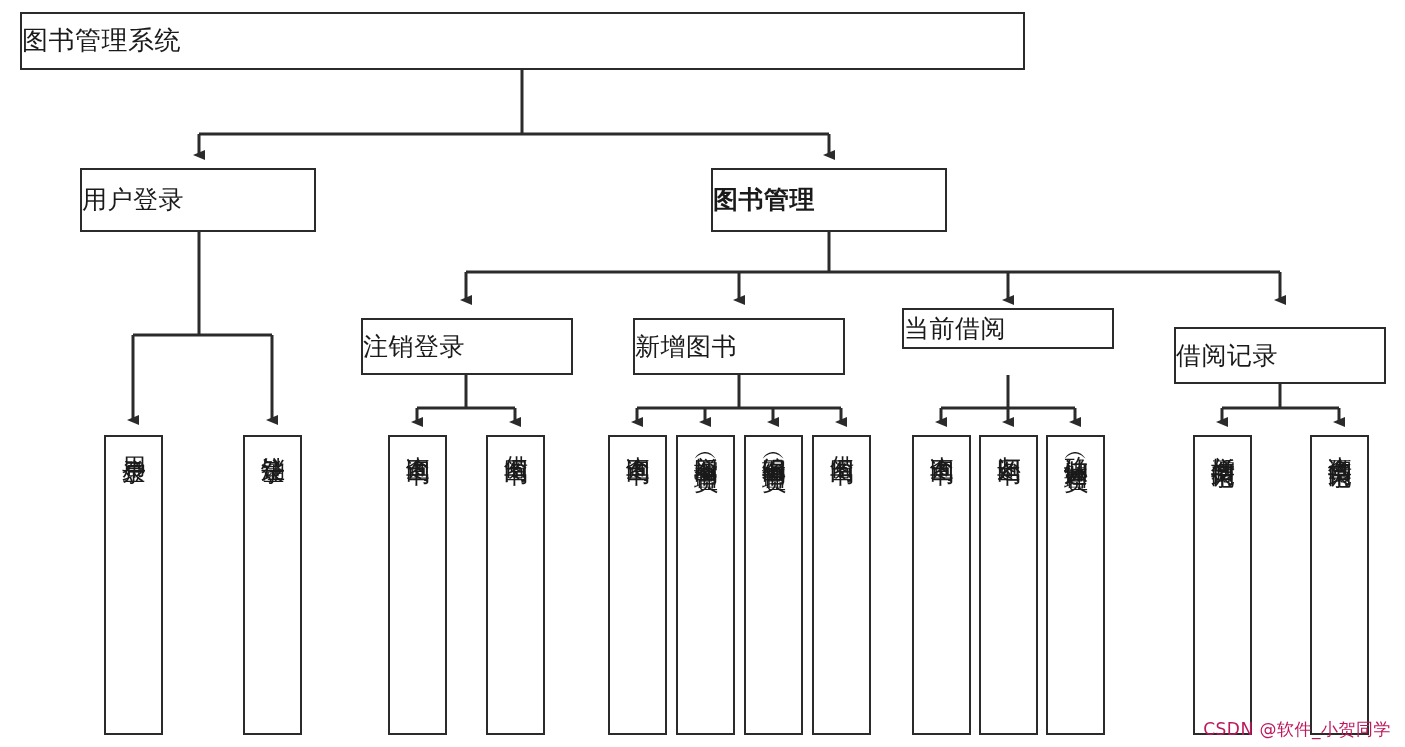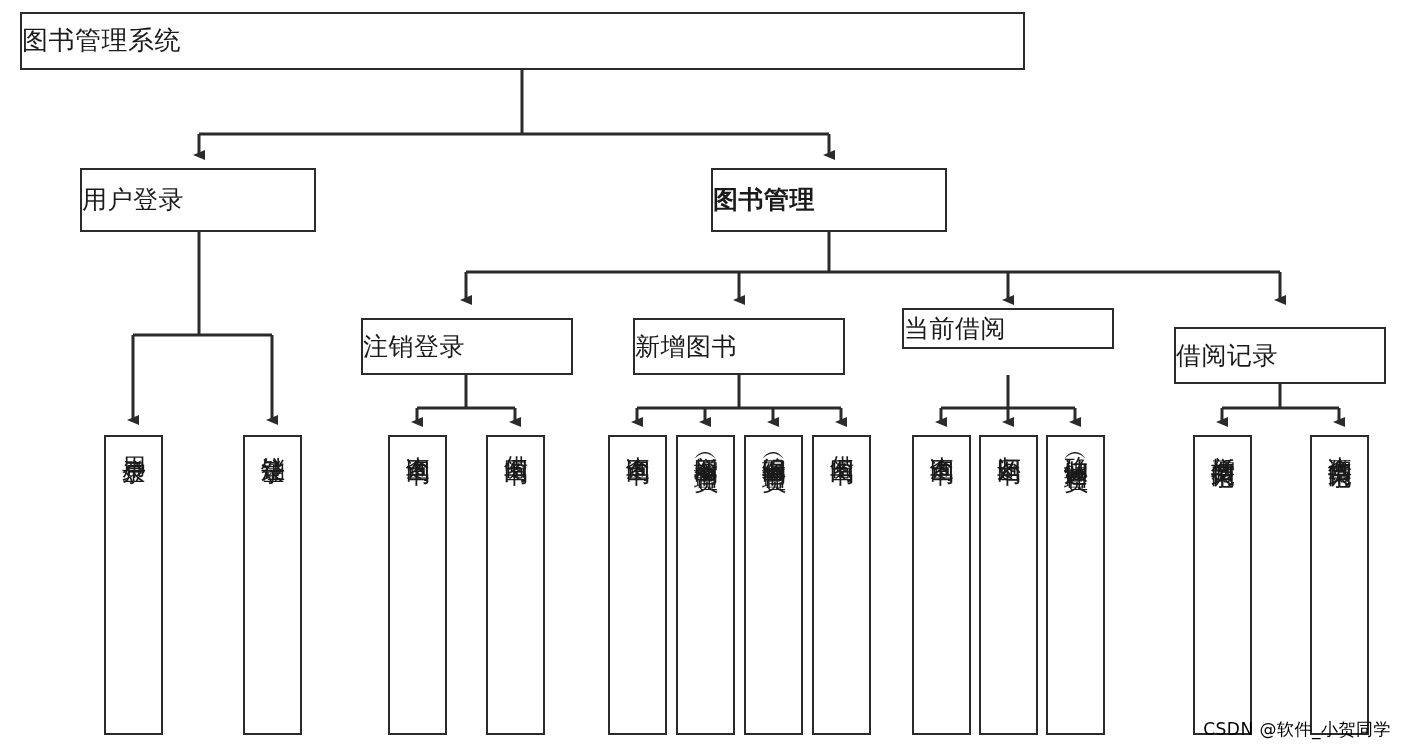--- a/index.html
+++ b/index.html
@@ -59,21 +59,21 @@
     font-size: 24px;
     line-height: 1.05;
     letter-spacing: 2px;
     margin: 0 auto;
   }
   .watermark {
     position: absolute;
     right: 14px;
     bottom: 6px;
     font-size: 17px;
-    color: #000000;
+    color: #be185d;
     letter-spacing: 0.5px;
     white-space: nowrap;
     user-select: none;
   }
 </style>
 </head>
 <body>
 
 <div id="canvas">
 

